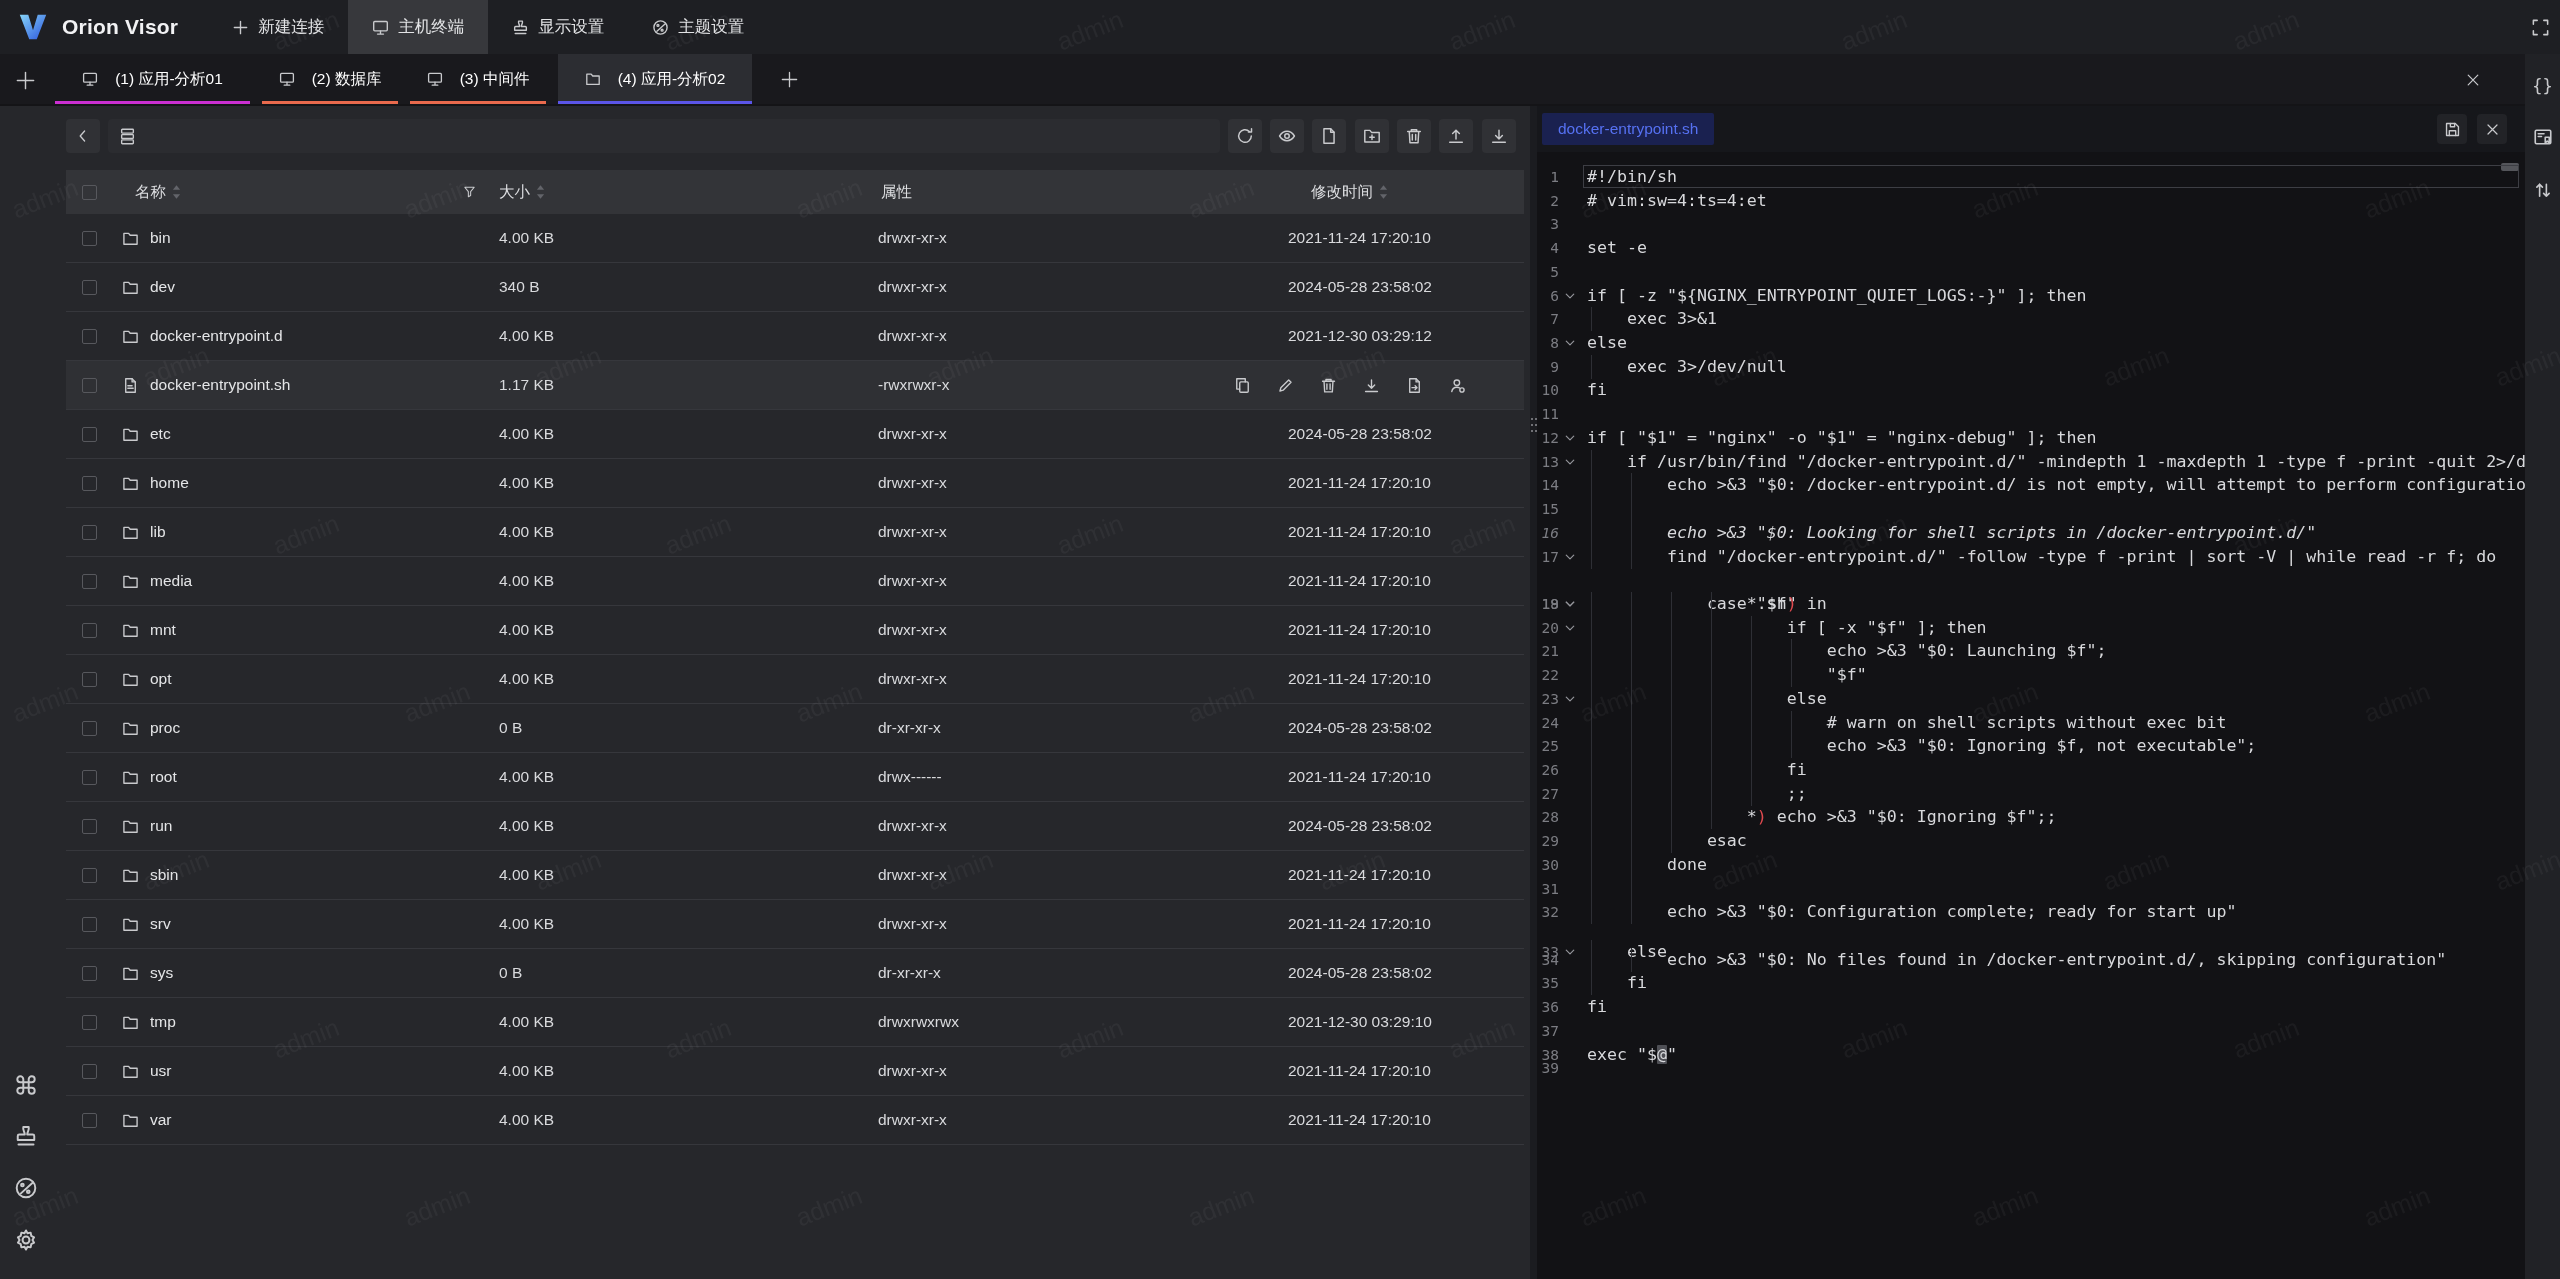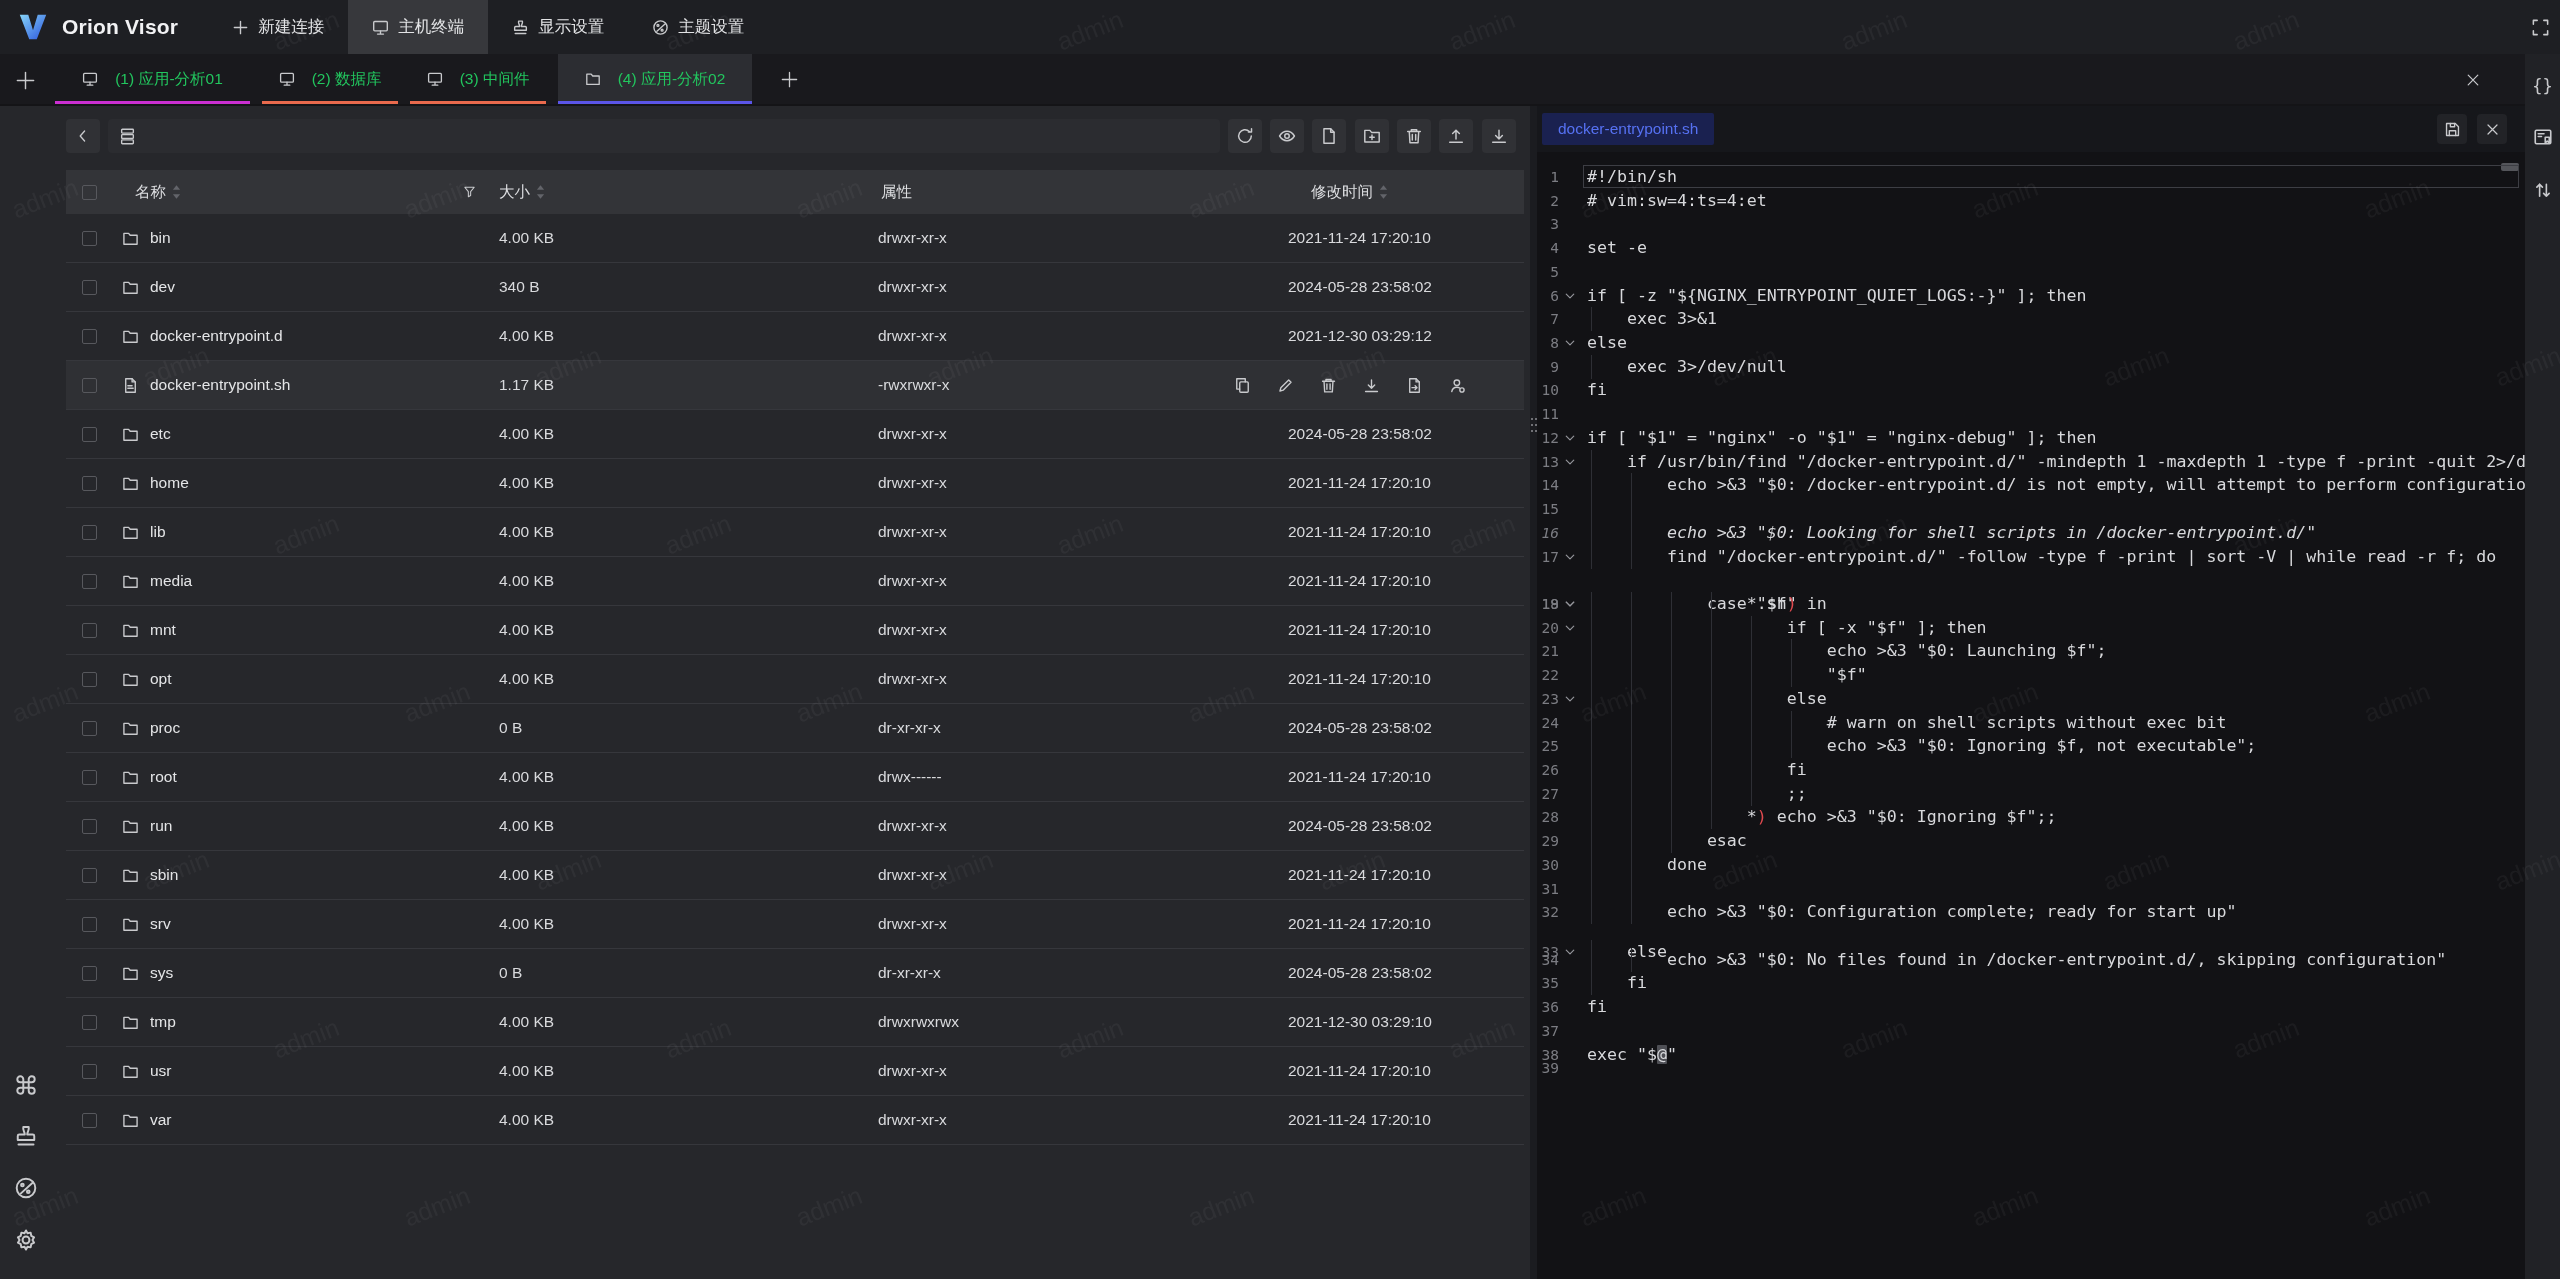--- a/index.html
+++ b/index.html
@@ -12,21 +12,21 @@
   .brand { display:flex; align-items:center; gap:12px; padding:0 30px 0 16px; }
   .brand-title { color:#f2f2f4; font-size:21px; font-weight:bold; letter-spacing:.2px; }
   .menu-item { display:flex; align-items:center; gap:9px; padding:0 24px; color:#e3e4e6; font-size:16.5px; cursor:pointer; }
   .menu-item.active { background:#37383c; }
   .topbar-right { position:absolute; right:10px; top:0; height:54px; display:flex; align-items:center; }
 
   
   .tabrow { position:absolute; left:0; top:54px; width:2525px; height:52px; background:#19191d; border-bottom:2px solid #141417; display:flex; align-items:stretch; z-index:3; }
   .rail-plus { position:absolute; left:10px; top:13px; width:30px; height:26px; display:flex; align-items:center; justify-content:center; cursor:pointer; }
   .tabs { display:flex; margin-left:55px; height:100%; }
-  .tab { position:relative; display:flex; align-items:center; gap:17px; justify-content:center; margin-right:12px; color:#22c55e; font-size:15.5px; cursor:pointer; }
+  .tab { position:relative; display:flex; align-items:center; gap:17px; justify-content:center; margin-right:12px; color:#ffffff; font-size:15.5px; cursor:pointer; }
   .tab .underline { position:absolute; left:0; right:0; bottom:0; height:3px; background:#888; }
   .tab.active { background:#2c2d32; }
   .tab .t-icon { display:flex; }
   .newtab-btn { display:flex; align-items:center; margin-left:16px; cursor:pointer; }
   .tabrow-close { position:absolute; right:40px; top:14px; width:24px; height:24px; display:flex; align-items:center; justify-content:center; cursor:pointer; }
 
   
   .rightrail { position:absolute; left:2525px; top:54px; width:35px; height:1225px; background:#212226; z-index:3; }
   .rr-icon { position:absolute; left:0; width:35px; height:34px; display:flex; align-items:center; justify-content:center; cursor:pointer; color:#c8c9cc; }
   .braces-glyph { font-family:"DejaVu Sans Mono",monospace; font-size:17px; color:#c8c9cc; }

